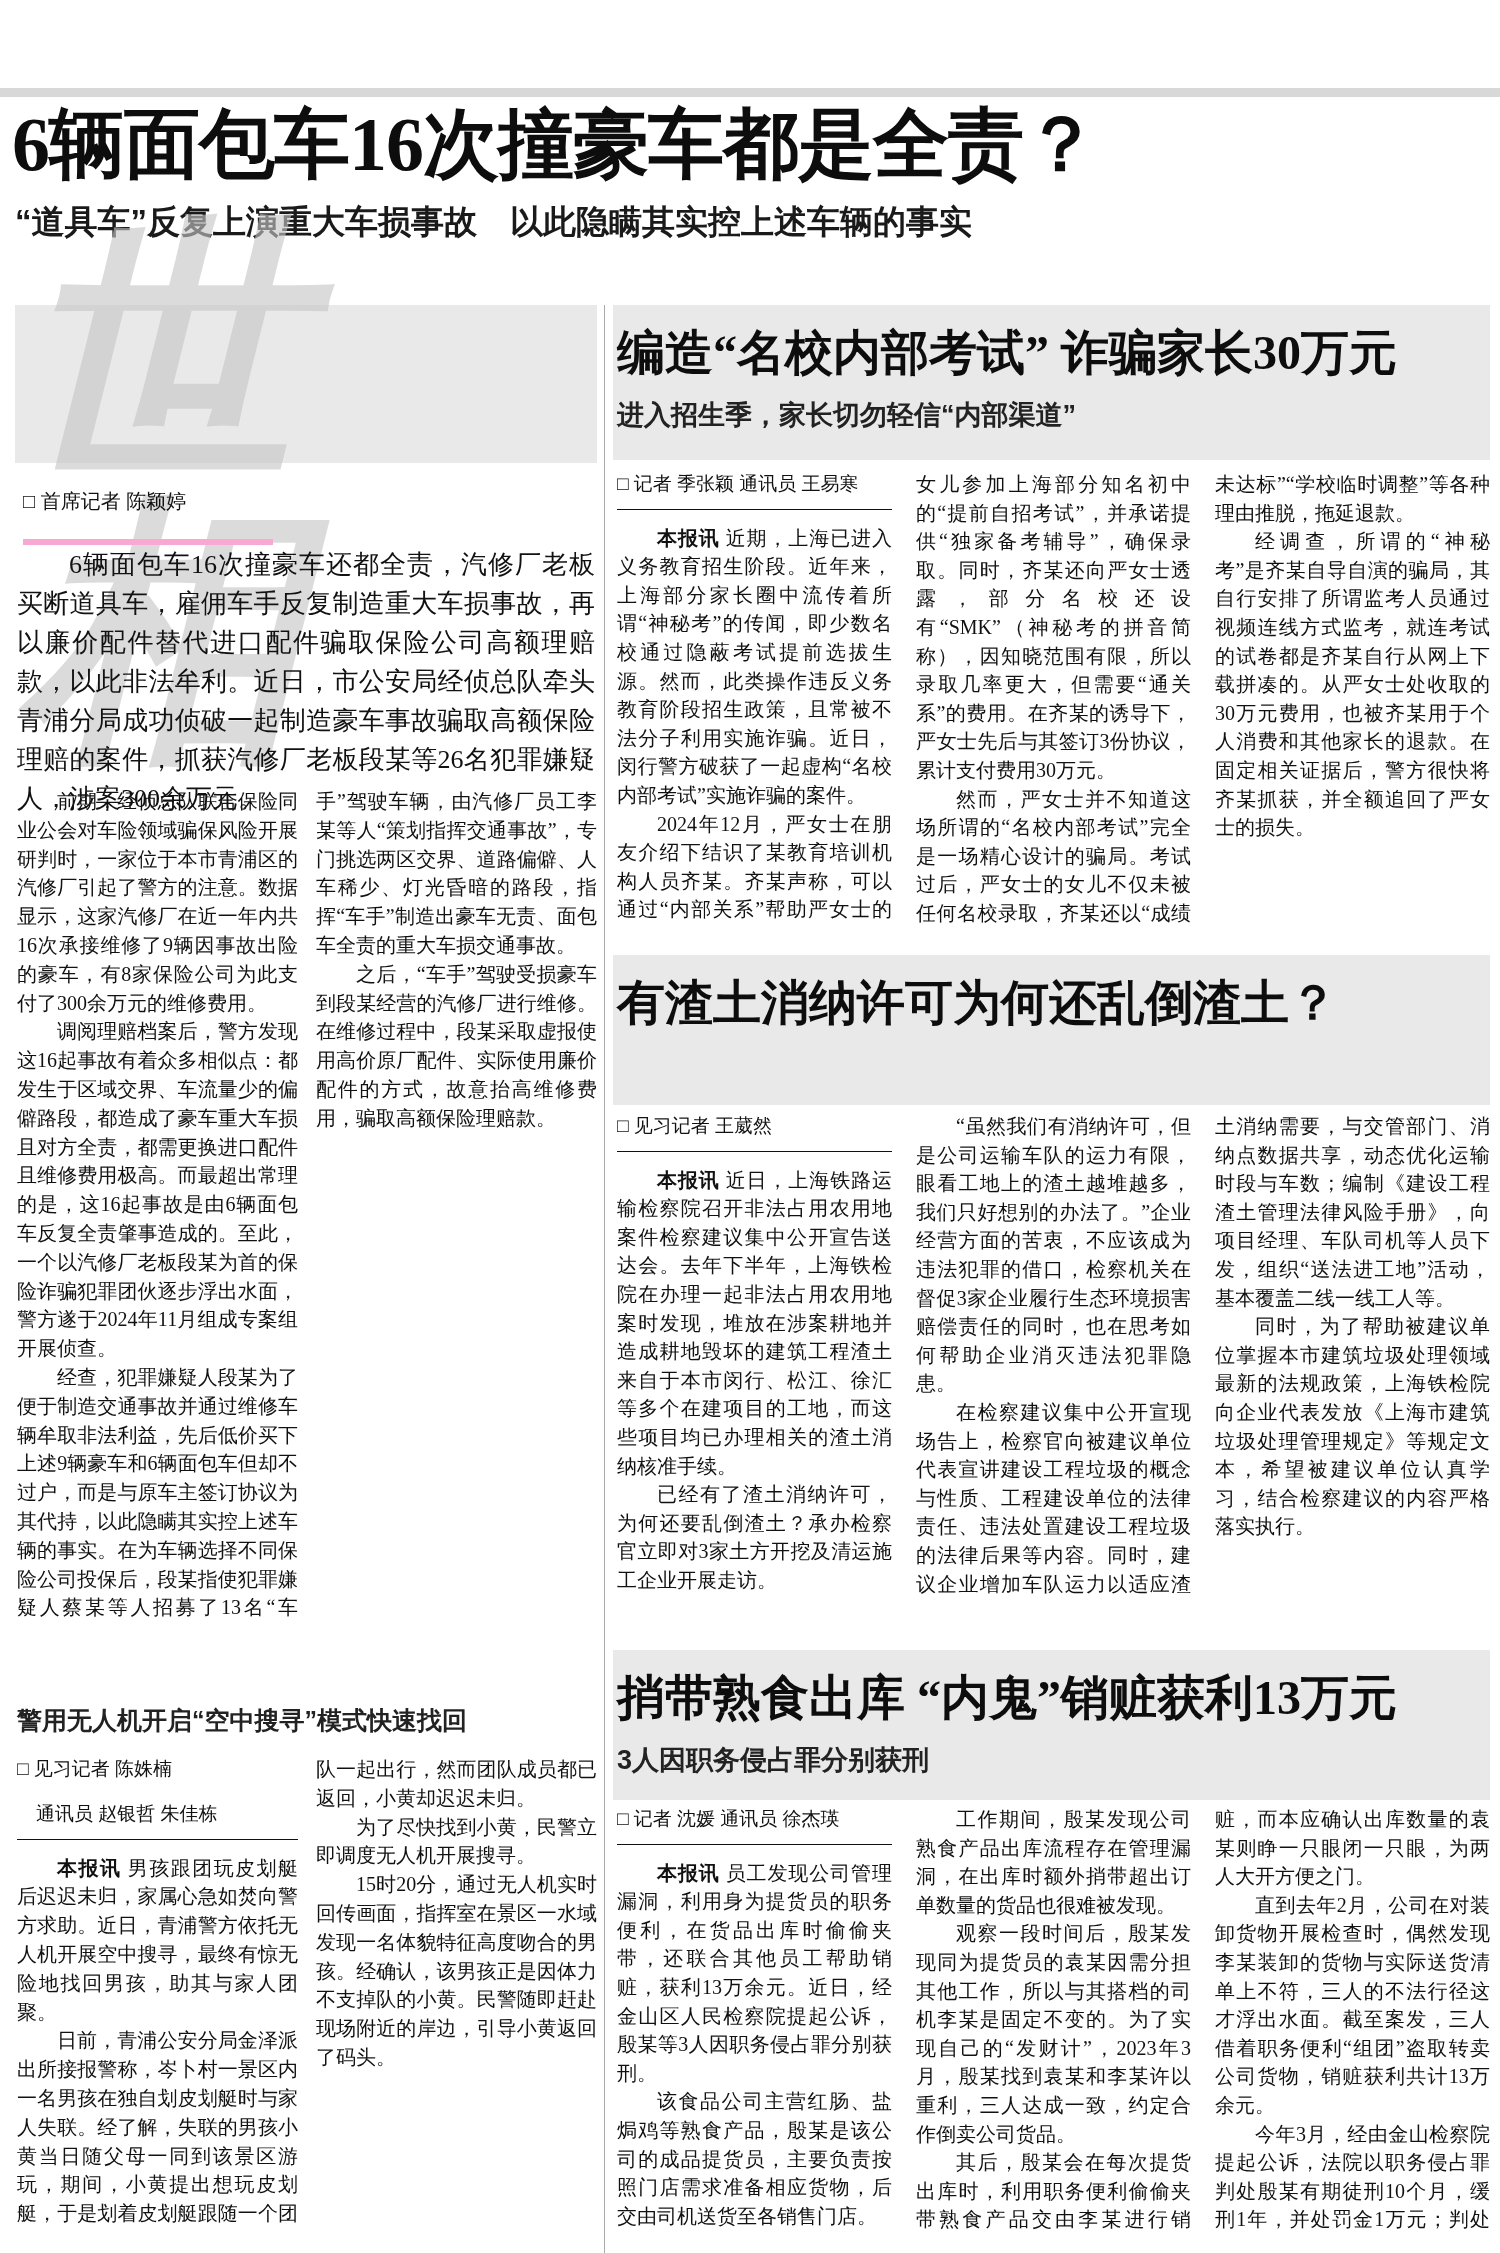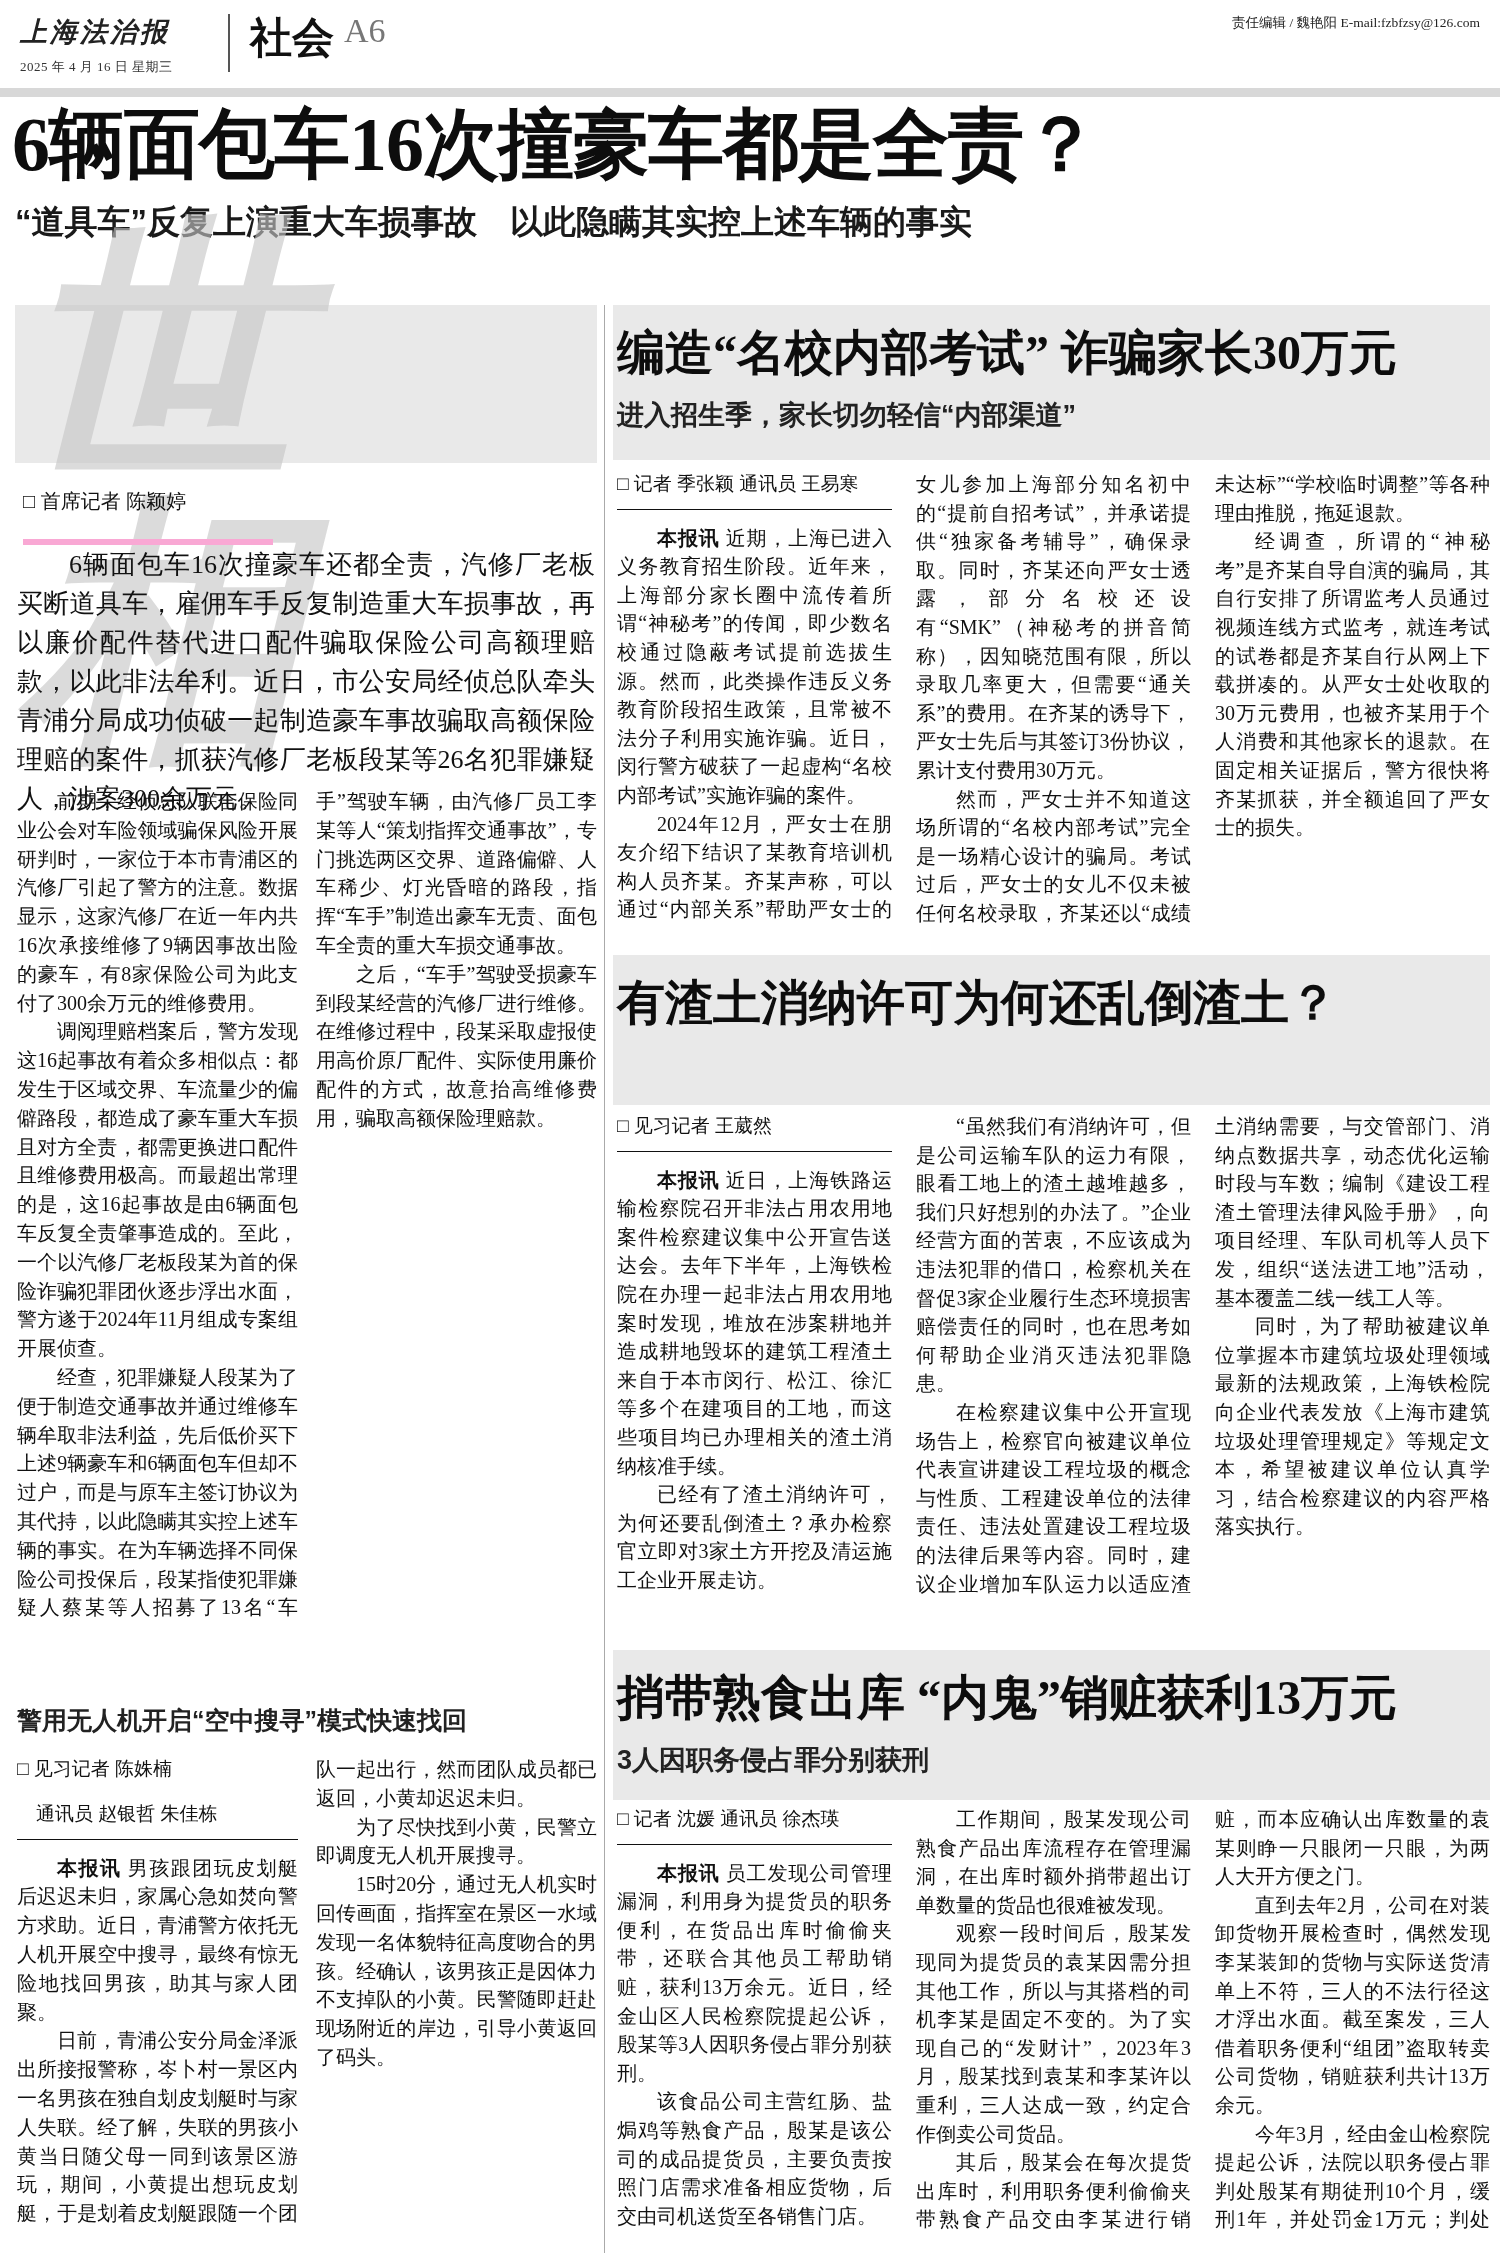--- a/index.html
+++ b/index.html
@@ -66,32 +66,20 @@
   .byline{font-size:19px;border-bottom:1px solid #111;padding-bottom:10px;margin:0 0 14px 0;
       font-family:"Liberation Sans",sans-serif;break-inside:avoid;}
   .byline .bl2{display:block;margin-top:16px;text-indent:1em;}
   .para b{font-family:"Liberation Sans",sans-serif;}
 </style>
 </head>
 <body>
 
 <div id="page">
 
-  <div id="header">
-    <div class="masthead">
-      <div class="masthead-title">上海法治报</div>
-      <div class="masthead-date">2025 年 4 月 16 日  星期三</div>
-    </div>
-    <div class="head-vrule"></div>
-    <div class="section-box">
-      <span class="section-name">社会</span>
-      <span class="page-no">A6</span>
-    </div>
-    <div class="editor">责任编辑 / 魏艳阳  E-mail:fzbfzsy@126.com</div>
-  </div>
   <div class="grayband"></div>
 
   <div class="banner-headline">6辆面包车16次撞豪车都是全责？</div>
   <div class="banner-subhead">“道具车”反复上演重大车损事故　以此隐瞒其实控上述车辆的事实</div>
 
   <div class="divider"></div>
 
   <div id="left-sec">
     <div class="a1-panel panel"></div>
     <div class="watermark">世相</div>

